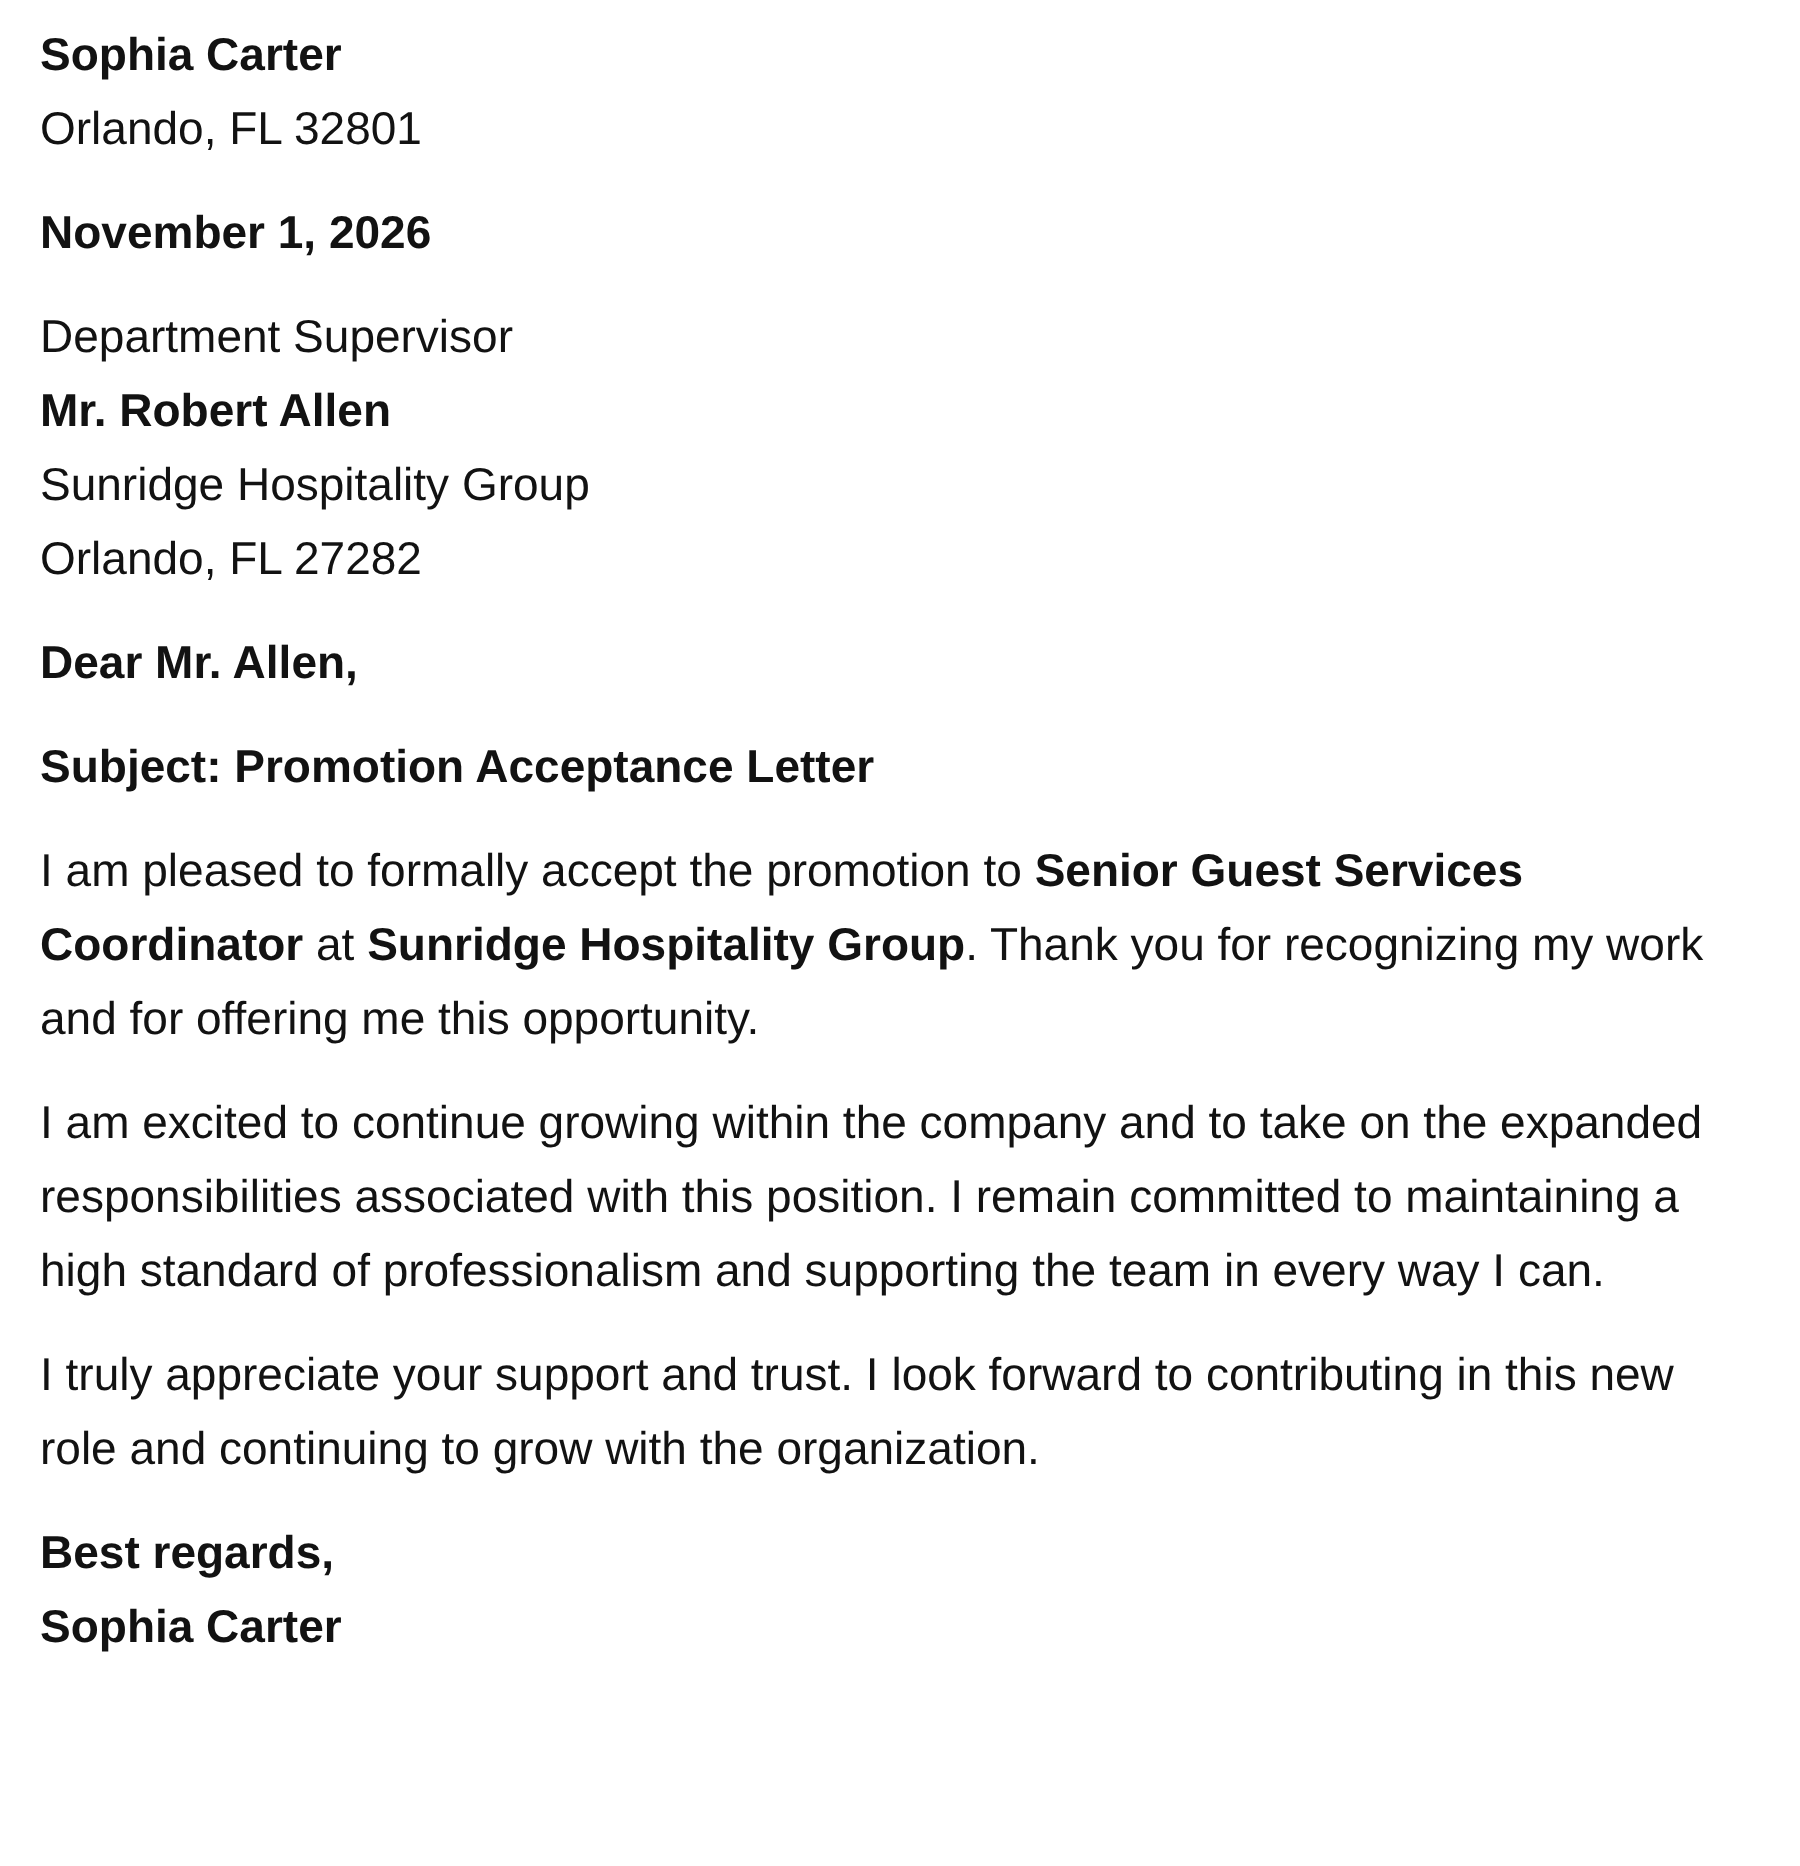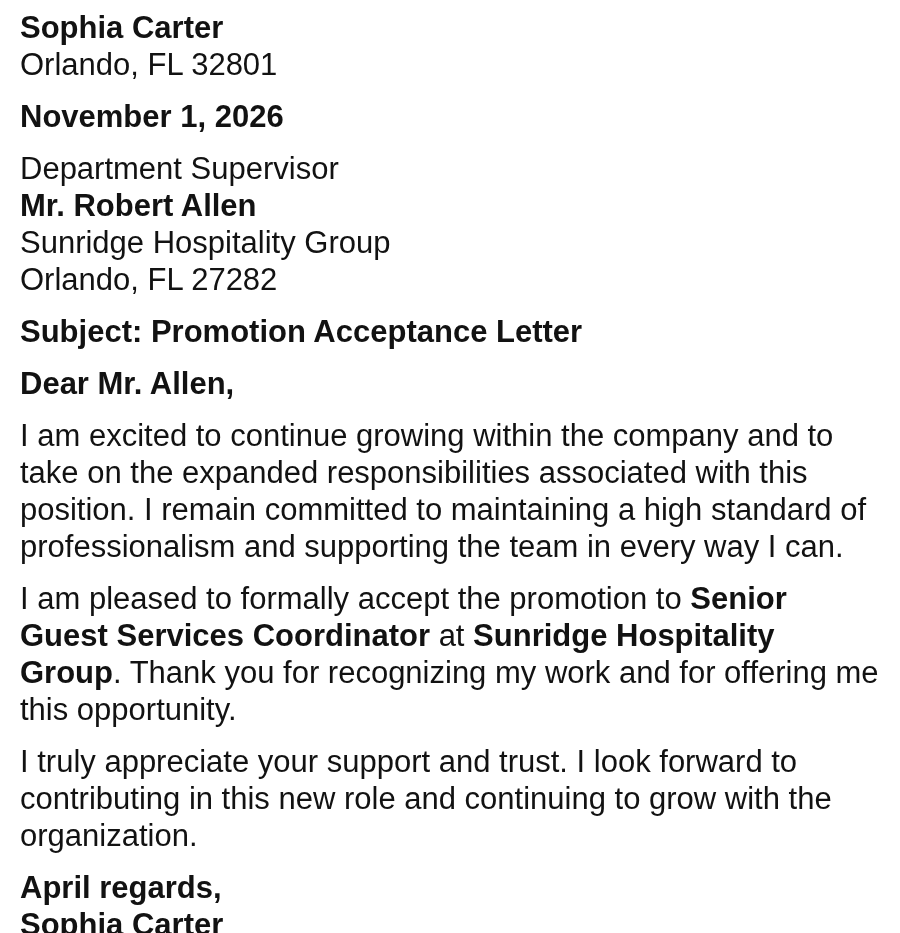--- a/index.html
+++ b/index.html
@@ -7,21 +7,21 @@
     padding: 0;
     background: #ffffff;
   }
   .letter {
     width: 900px;
     height: 933px;
     box-sizing: border-box;
     padding: 9px 20px 0 20px;
     background: #ffffff;
     font-family: "Liberation Sans", "DejaVu Sans", sans-serif;
-    font-size: 31px;
+    font-size: 23px;
     line-height: 37px;
     color: #121212;
     overflow: hidden;
   }
   .block {
     margin: 0 0 15px 0;
   }
   .line {
     display: block;
   }
@@ -45,28 +45,28 @@
 
   <div class="block b">November 1, 2026</div>
 
   <div class="block">
     <span class="line">Department Supervisor</span>
     <span class="line b">Mr. Robert Allen</span>
     <span class="line">Sunridge Hospitality Group</span>
     <span class="line">Orlando, FL 27282</span>
   </div>
 
+  <div class="block b">Dear Mr. Allen,</div>
+
   <div class="block b">Subject: Promotion Acceptance Letter</div>
 
-  <div class="block b">Dear Mr. Allen,</div>
+  <p class="para"><span>I am pleased to formally accept the promotion to </span><span class="b">Senior Guest Services Coordinator</span><span> at </span><span class="b">Sunridge Hospitality Group</span><span>. Thank you for recognizing my work and for offering me this opportunity.</span></p>
 
   <p class="para">I am excited to continue growing within the company and to take on the expanded responsibilities associated with this position. I remain committed to maintaining a high standard of professionalism and supporting the team in every way I can.</p>
-
-  <p class="para"><span>I am pleased to formally accept the promotion to </span><span class="b">Senior Guest Services Coordinator</span><span> at </span><span class="b">Sunridge Hospitality Group</span><span>. Thank you for recognizing my work and for offering me this opportunity.</span></p>
 
   <p class="para">I truly appreciate your support and trust. I look forward to contributing in this new role and continuing to grow with the organization.</p>
 
   <div class="block">
-    <span class="line b">April regards,</span>
+    <span class="line b">Best regards,</span>
     <span class="line b">Sophia Carter</span>
   </div>
 
 </div>
 
 </body></html>

